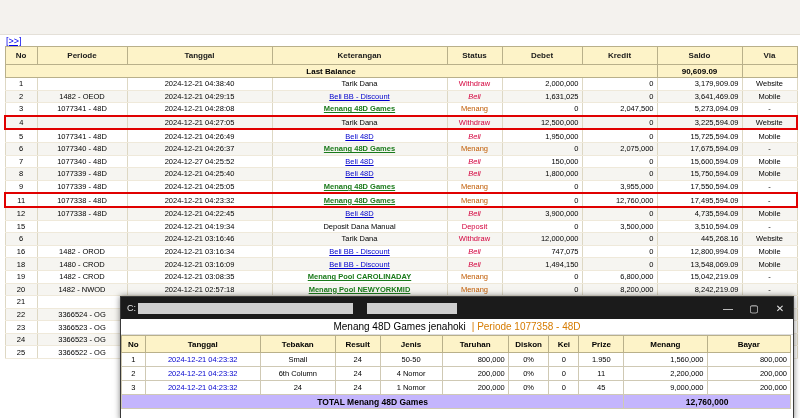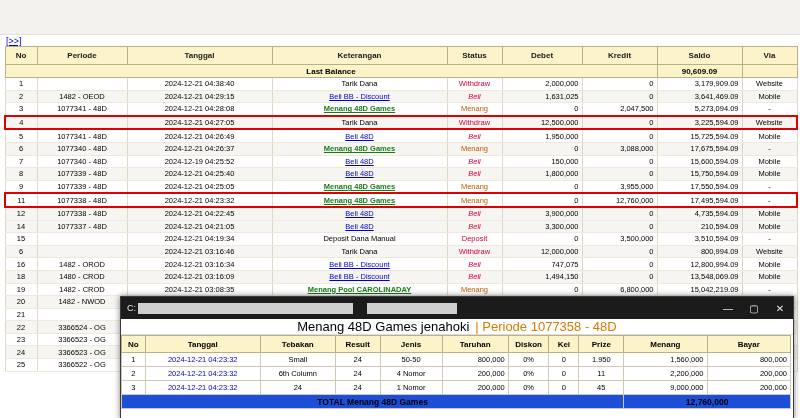--- a/index.html
+++ b/index.html
@@ -73,31 +73,31 @@
     height:22px;background:#1b1b1b;display:flex;align-items:center;
     color:#e8e8e8;font-size:9px;padding-left:6px;
   }
   .redact{display:inline-block;height:11px;width:215px;background:#cfcfcf;margin-left:2px;}
   .redact2{display:inline-block;height:11px;width:90px;background:#cfcfcf;margin-left:14px;}
   .wbtns{margin-left:auto;display:flex;align-items:center;gap:0;}
   .wbtn{width:26px;height:22px;display:flex;align-items:center;justify-content:center;color:#e8e8e8;font-size:10px;cursor:pointer;}
   .popup-body{background:#fff;height:100px;position:relative;}
   .popup-head{
     height:15px;display:flex;align-items:center;justify-content:center;
-    font-size:13px;color:#000;border-bottom:1px solid #ddd;background:#fff;
+    font-size:10px;color:#000;border-bottom:1px solid #ddd;background:#fff;
   }
   .popup-head .per{color:#d67b00;margin-left:6px;}
   table.pop{
     width:670px;border-collapse:collapse;font-size:7.5px;table-layout:fixed;
   }
   table.pop th{
     background:#fdf3c8;border:1px solid #b9b08a;height:14px;font-weight:bold;font-size:8px;
   }
   table.pop td{border:1px solid #cfc9b4;height:13px;padding:0 3px;}
-  .tot td{background:#1d4ed8;font-weight:bold;text-align:center;font-size:8.5px;height:14px;}
+  .tot td{background:#c4b5fd;font-weight:bold;text-align:center;font-size:8.5px;height:14px;}
   .blue{color:#0000cd;}
 </style>
 </head>
 <body>
 
 <div class="page">
 
   <div class="topbar"></div>
 
   <span class="prevlink">[&gt;&gt;]</span>
@@ -188,28 +188,28 @@
           <td class="r">15,725,594.09</td>
           <td class="c">Mobile</td>
         </tr>
         <tr class="zebra1">
           <td class="c">6</td>
           <td class="c">1077340 - 48D</td>
           <td class="c">2024-12-21 04:26:37</td>
           <td class="c"><span class="lnk-green">Menang 48D Games</span></td>
           <td class="c st-menang">Menang</td>
           <td class="r">0</td>
-          <td class="r">3,088,000</td>
+          <td class="r">2,075,000</td>
           <td class="r">17,675,594.09</td>
           <td class="c">-</td>
         </tr>
         <tr class="zebra0">
           <td class="c">7</td>
           <td class="c">1077340 - 48D</td>
-          <td class="c">2024-12-19 04:25:52</td>
+          <td class="c">2024-12-27 04:25:52</td>
           <td class="c"><span class="lnk">Beli 48D</span></td>
           <td class="c st-beli">Beli</td>
           <td class="r">150,000</td>
           <td class="r">0</td>
           <td class="r">15,600,594.09</td>
           <td class="c">Mobile</td>
         </tr>
         <tr class="zebra1">
           <td class="c">8</td>
           <td class="c">1077339 - 48D</td>
@@ -247,51 +247,40 @@
           <td class="c">12</td>
           <td class="c">1077338 - 48D</td>
           <td class="c">2024-12-21 04:22:45</td>
           <td class="c"><span class="lnk">Beli 48D</span></td>
           <td class="c st-beli">Beli</td>
           <td class="r">3,900,000</td>
           <td class="r">0</td>
           <td class="r">4,735,594.09</td>
           <td class="c">Mobile</td>
         </tr>
-        <tr class="zebra1">
-          <td class="c">14</td>
-          <td class="c">1077337 - 48D</td>
-          <td class="c">2024-12-21 04:21:05</td>
-          <td class="c"><span class="lnk">Beli 48D</span></td>
-          <td class="c st-beli">Beli</td>
-          <td class="r">3,300,000</td>
-          <td class="r">0</td>
-          <td class="r">210,594.09</td>
-          <td class="c">Mobile</td>
-        </tr>
         <tr class="zebra0">
           <td class="c">15</td>
           <td class="c"></td>
           <td class="c">2024-12-21 04:19:34</td>
           <td class="c">Deposit Dana Manual</td>
           <td class="c st-deposit">Deposit</td>
           <td class="r">0</td>
           <td class="r">3,500,000</td>
           <td class="r">3,510,594.09</td>
           <td class="c">-</td>
         </tr>
         <tr class="zebra1">
           <td class="c">6</td>
           <td class="c"></td>
           <td class="c">2024-12-21 03:16:46</td>
           <td class="c">Tarik Dana</td>
           <td class="c st-withdraw">Withdraw</td>
           <td class="r">12,000,000</td>
           <td class="r">0</td>
-          <td class="r">800,994.09</td>
+          <td class="r">445,268.16</td>
           <td class="c">Website</td>
         </tr>
         <tr class="zebra0">
           <td class="c">16</td>
           <td class="c">1482 - OROD</td>
           <td class="c">2024-12-21 03:16:34</td>
           <td class="c"><span class="lnk">Beli BB - Discount</span></td>
           <td class="c st-beli">Beli</td>
           <td class="r">747,075</td>
           <td class="r">0</td>

